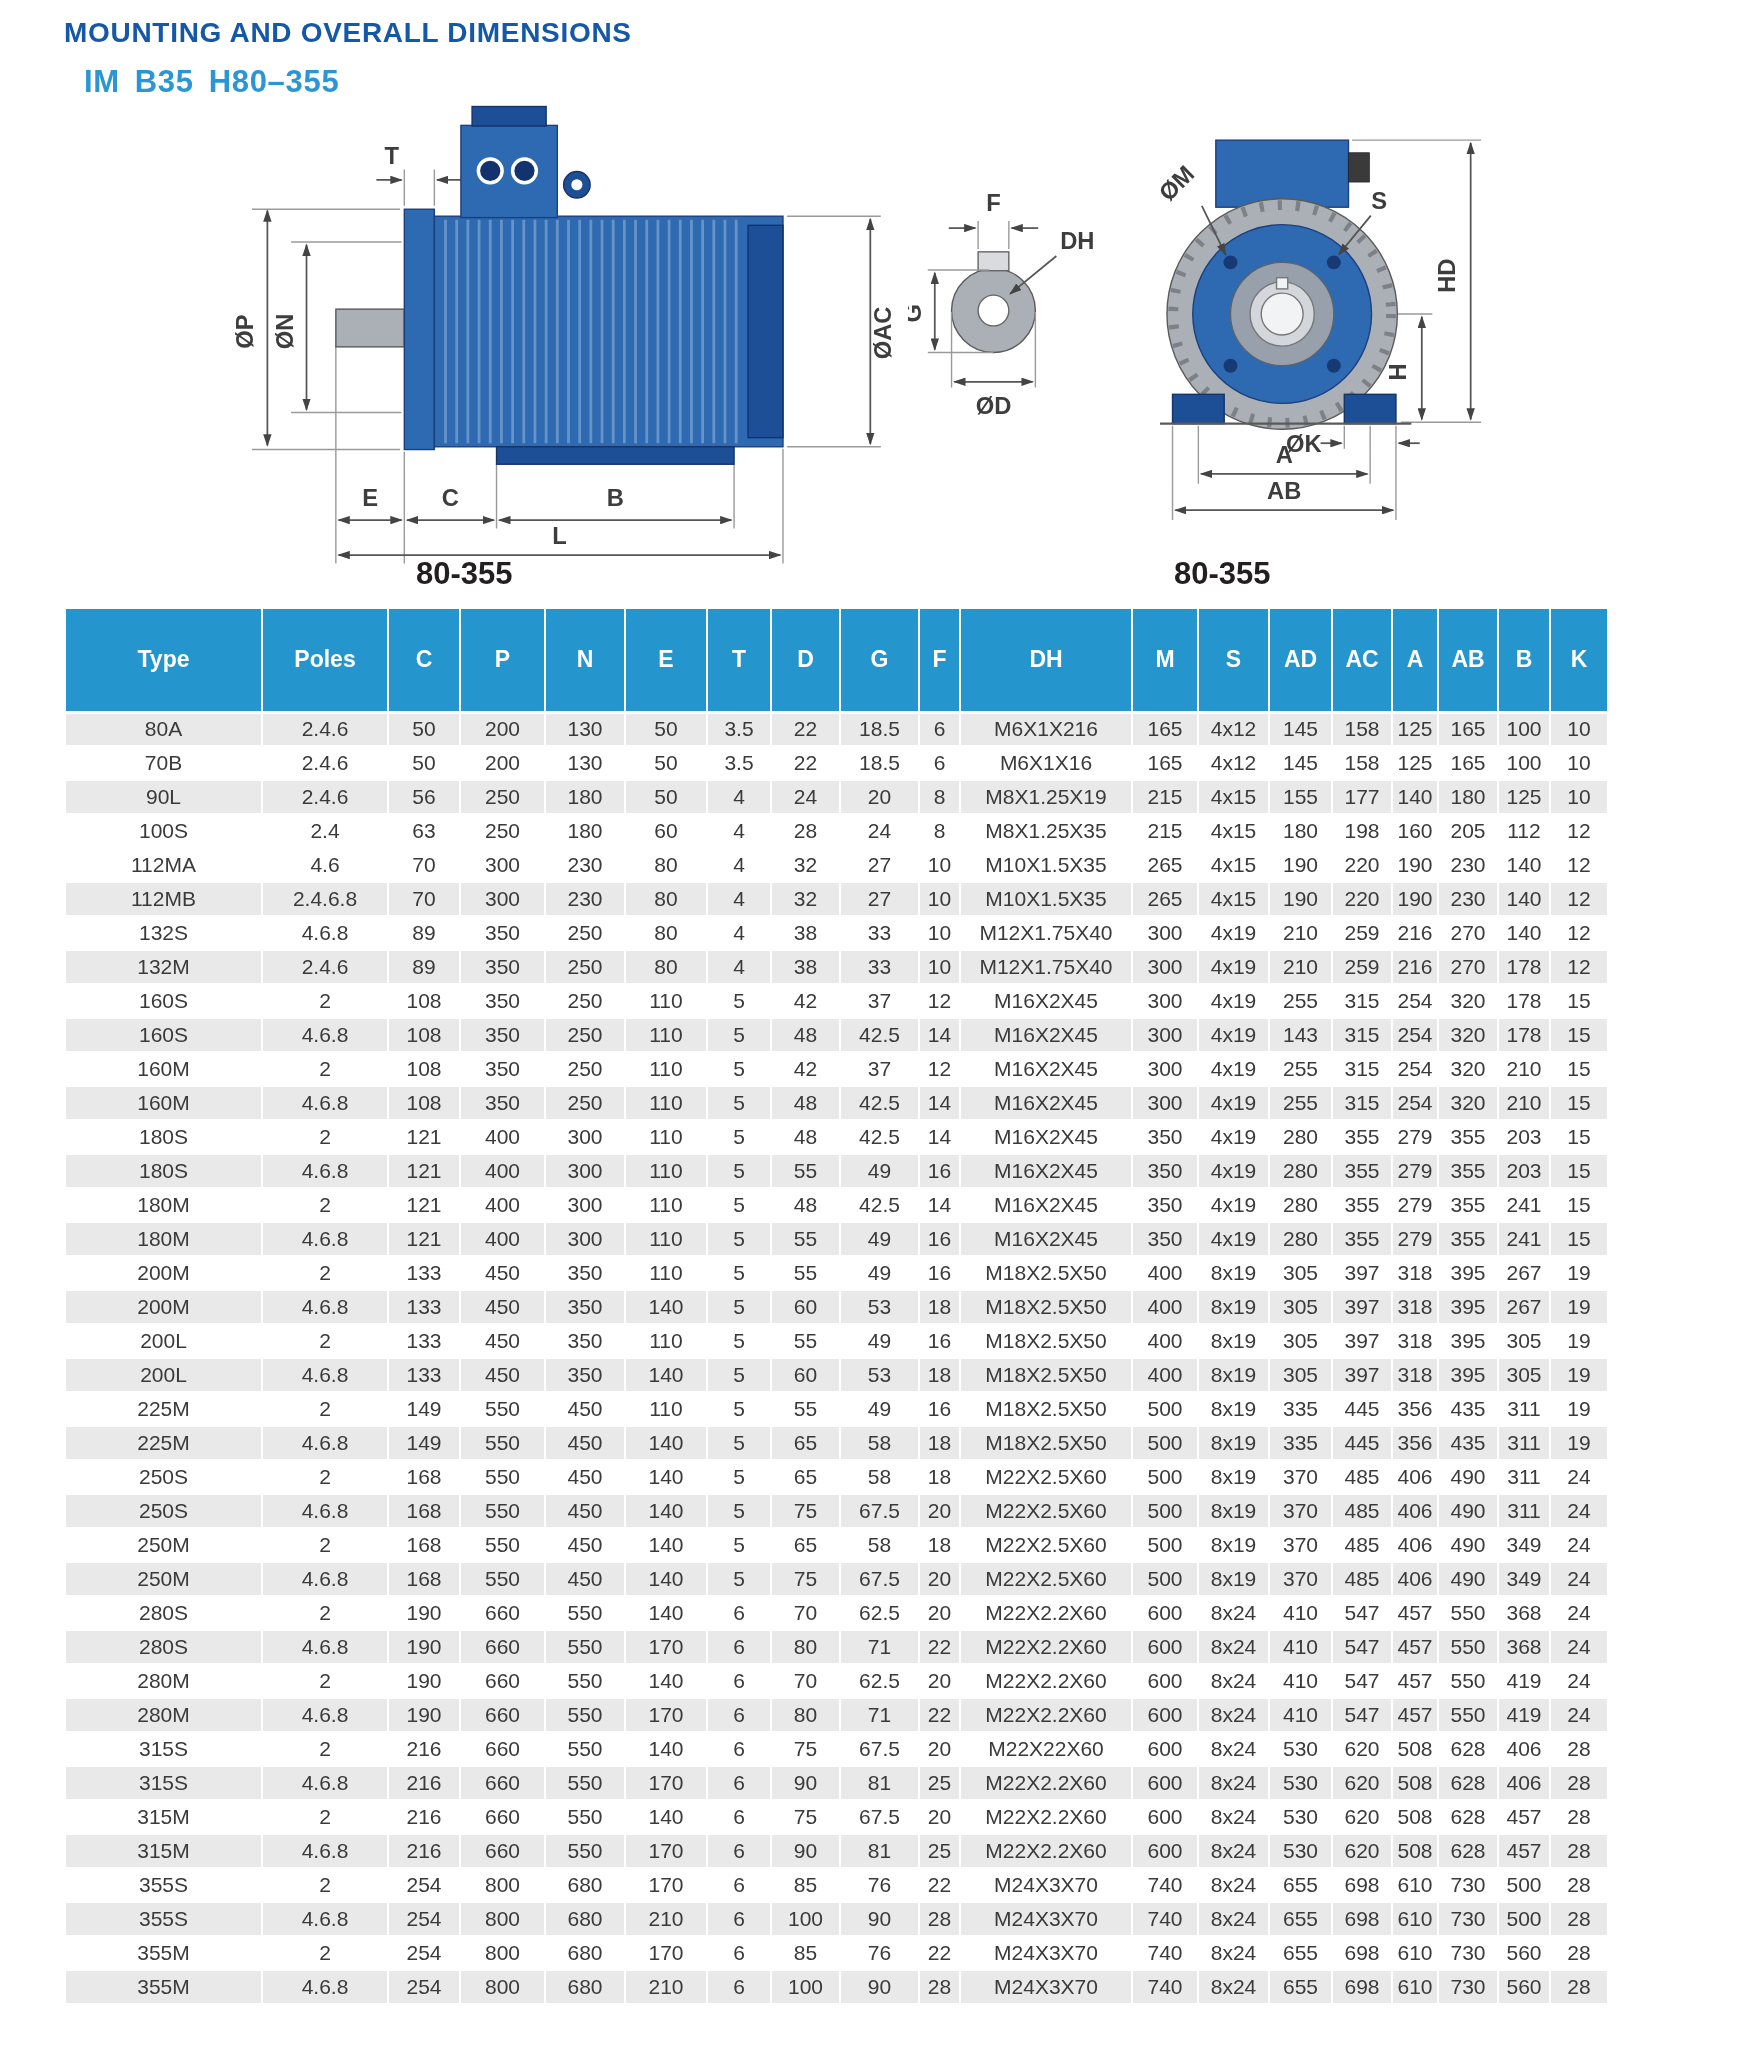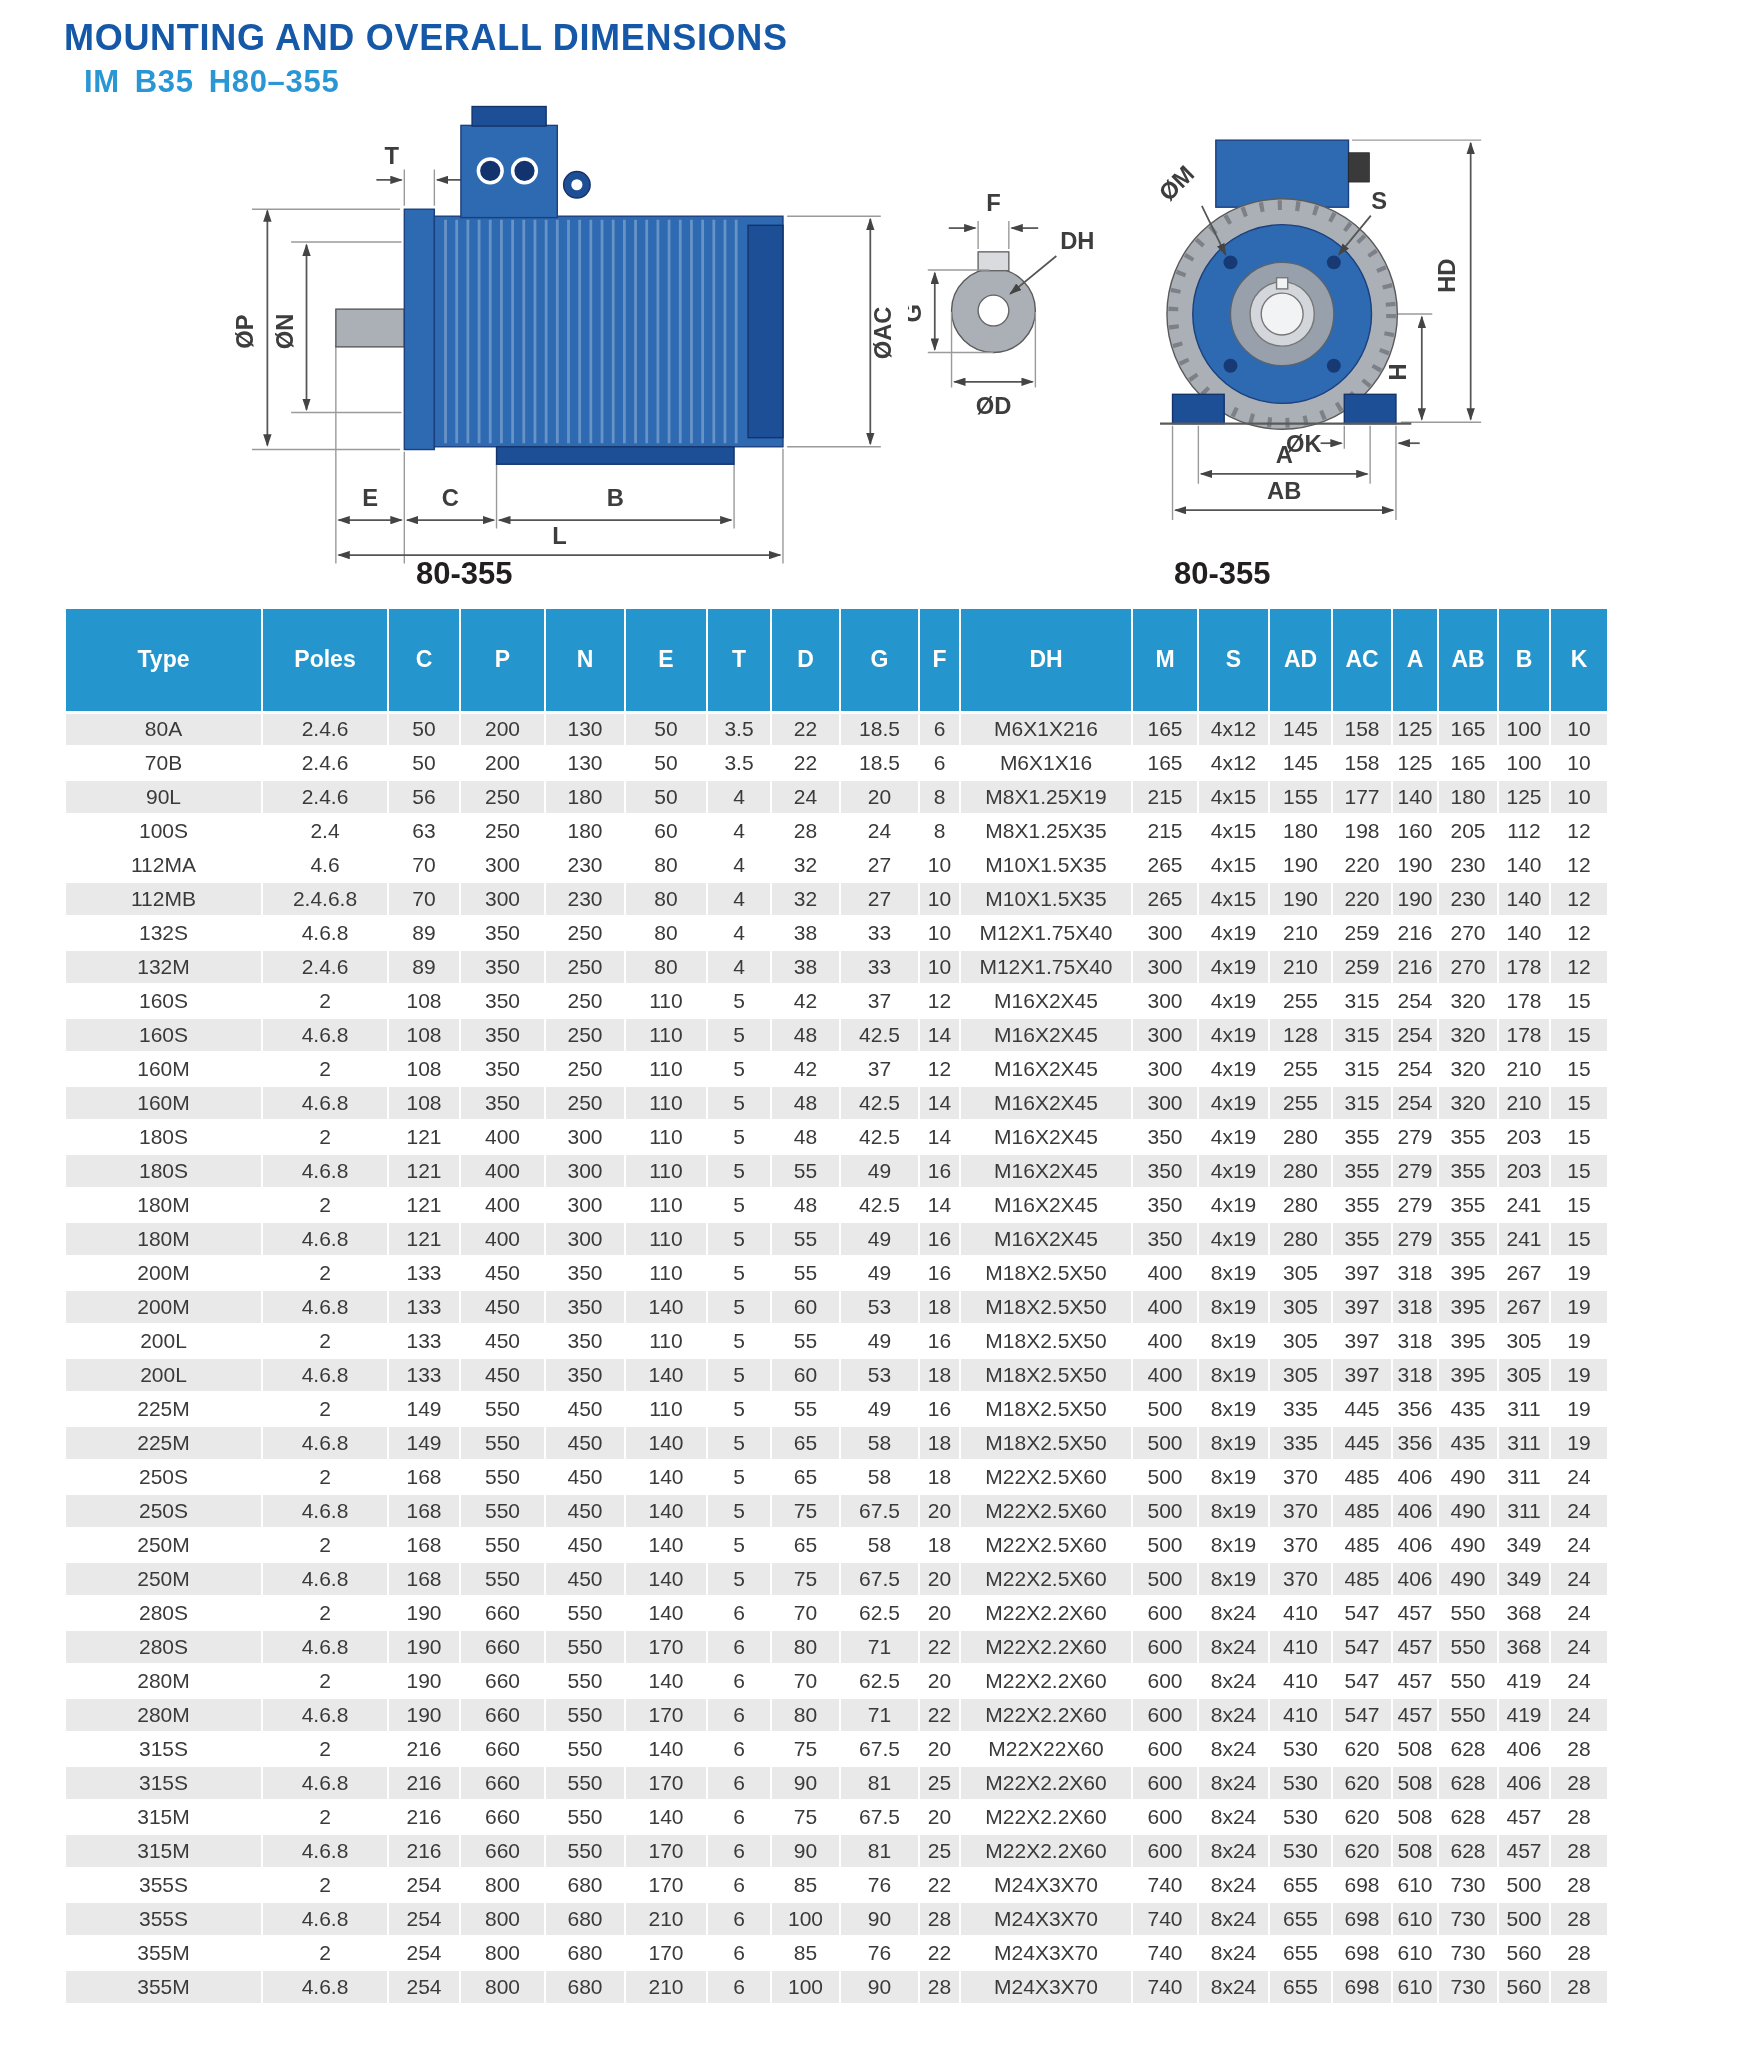--- a/index.html
+++ b/index.html
@@ -15,21 +15,21 @@
   }
   *{box-sizing:border-box;}
   html,body{margin:0;padding:0;background:#ffffff;}
   body{
     width:1757px;height:2066px;position:relative;
     font-family:"Liberation Sans", sans-serif;
   }
   .page{position:absolute;inset:0;background:#fff;}
   .title{
     position:absolute;left:64px;top:17px;
-    font-size:36px;font-weight:bold;letter-spacing:0.7px;
+    font-size:28px;font-weight:bold;letter-spacing:0.7px;
     color:var(--title-blue);white-space:nowrap;
   }
   .subtitle{
     position:absolute;left:64px;top:64px;
     font-size:31px;font-weight:bold;letter-spacing:0.7px;word-spacing:5.6px;
     color:var(--subtitle-blue);white-space:nowrap;margin-left:20px;
   }
   .fig{position:absolute;}
   #fig-side{left:119px;top:66px;}
   #fig-shaft{left:908px;top:66px;}
@@ -450,21 +450,21 @@
             <td>350</td>
             <td>250</td>
             <td>110</td>
             <td>5</td>
             <td>48</td>
             <td>42.5</td>
             <td>14</td>
             <td>M16X2X45</td>
             <td>300</td>
             <td>4x19</td>
-            <td>128</td>
+            <td>143</td>
             <td>315</td>
             <td>254</td>
             <td>320</td>
             <td>178</td>
             <td>15</td>
           </tr>
           <tr>
             <td>160M</td>
             <td>2</td>
             <td>108</td>

